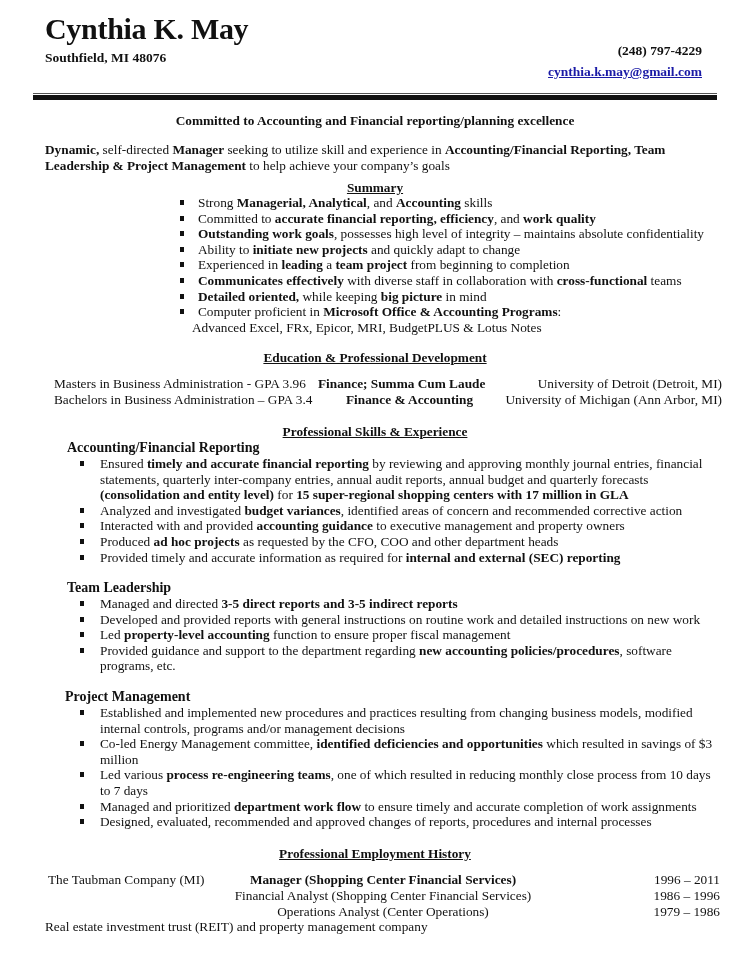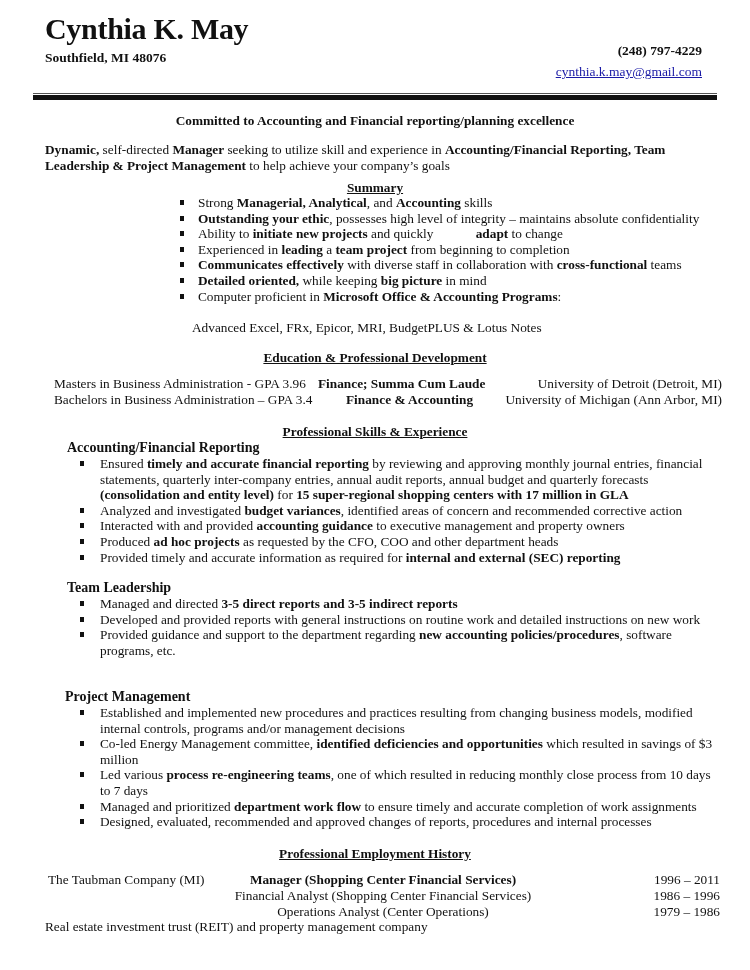--- a/index.html
+++ b/index.html
@@ -3,21 +3,21 @@
 <meta charset="utf-8">
 <style>
   html, body { margin: 0; padding: 0; background: #ffffff; }
   body { width: 750px; height: 970px; position: relative; overflow: hidden;
          font-family: "Liberation Serif", "DejaVu Serif", serif; color: #111; font-size: 13.3px; line-height: 15.6px; }
   .abs { position: absolute; }
   b, .b { font-weight: bold; }
   .name { left: 45px; top: 13px; font-size: 30px; line-height: 32px; font-weight: bold; letter-spacing: -0.3px; }
   .city { left: 45px; top: 50px; font-size: 13.5px; font-weight: bold; }
   .phone { right: 48px; top: 43px; font-size: 13.5px; font-weight: bold; text-align: right; }
-  .email { right: 48px; top: 64px; font-size: 13.5px; font-weight: normal; color: #1a1aa6; text-decoration: underline; text-align: right; }
+  .email { right: 48px; top: 64px; font-size: 13.5px; font-weight: bold; color: #1a1aa6; text-decoration: underline; text-align: right; }
   .rule { left: 33px; width: 684px; top: 95px; height: 5px; background: #111; border-top: 0; }
   .rule2 { left: 33px; width: 684px; top: 93px; height: 1px; background: #555; }
   .tagline { left: 0; width: 750px; top: 113px; text-align: center; font-weight: bold; font-size: 13.3px; }
   .intro { left: 45px; top: 142px; width: 670px; line-height: 16px; }
   .sec-title { left: 0; width: 750px; text-align: center; font-weight: bold; text-decoration: underline; }
   ul.bl { list-style: none; margin: 0; padding: 0; }
   ul.bl li { position: relative; line-height: 15.6px; }
   ul.bl li .sq { position: absolute; width: 4px; height: 5px; background: #111; top: 5px; }
   .summary-list { left: 180px; top: 195px; width: 545px; }
   .summary-list li { padding-left: 18px; }
@@ -41,22 +41,23 @@
 <a class="abs email">cynthia.k.may@gmail.com</a>
 <div class="abs rule2"></div>
 <div class="abs rule"></div>
 
 <div class="abs tagline">Committed to Accounting and Financial reporting/planning excellence</div>
 <div class="abs intro"><span style="font-weight: bold;">Dynamic,</span><span> self-directed </span><span style="font-weight: bold;">Manager</span><span> seeking to utilize skill and experience in </span><span style="font-weight: bold;">Accounting/Financial Reporting, Team Leadership &amp; Project Management</span><span> to help achieve your company’s goals</span></div>
 
 <div class="abs sec-title" style="top:180px">Summary</div>
 <ul class="abs bl summary-list">
     <li><span class="sq"></span><span>Strong </span><span style="font-weight: bold;">Managerial, Analytical</span><span>, and </span><span style="font-weight: bold;">Accounting</span><span> skills</span></li>
-    <li><span class="sq"></span><span style="font-weight: bold;">Outstanding your ethic</span><span>, possesses high level of </span><span style="font-weight: normal;">integrity</span><span> – maintains absolute confidentiality</span></li>
-    <li><span class="sq"></span><span>Ability to </span><span style="font-weight: bold;">initiate new projects</span><span> and quickly </span><span style="font-weight: bold; margin-left: 39px;">adapt</span><span> to change</span></li>
+    <li><span class="sq"></span><span>Committed to </span><span style="font-weight: bold;">accurate financial reporting, efficiency</span><span>, and </span><span style="font-weight: bold;">work quality</span></li>
+    <li><span class="sq"></span><span style="font-weight: bold;">Outstanding work goals</span><span>, possesses high level of </span><span style="font-weight: normal;">integrity</span><span> – maintains absolute confidentiality</span></li>
+    <li><span class="sq"></span><span>Ability to </span><span style="font-weight: bold;">initiate new projects</span><span> and quickly </span><span style="font-weight: normal;">adapt</span><span> to change</span></li>
     <li><span class="sq"></span><span>Experienced in </span><span style="font-weight: bold;">leading</span><span> a </span><span style="font-weight: bold;">team project</span><span> from beginning to completion</span></li>
     <li><span class="sq"></span><span style="font-weight: bold;">Communicates effectively</span><span> with diverse staff  in collaboration with </span><span style="font-weight: bold;">cross-functional</span><span> teams</span></li>
     <li><span class="sq"></span><span style="font-weight: bold;">Detailed oriented,</span><span> while keeping </span><span style="font-weight: bold;">big picture</span><span> in mind</span></li>
     <li><span class="sq"></span><span>Computer proficient in </span><span style="font-weight: bold;">Microsoft Office &amp; Accounting Programs</span><span>:</span></li>
   </ul>
 <div class="abs summary-extra">Advanced Excel, FRx, Epicor, MRI, BudgetPLUS &amp; Lotus Notes</div>
 
 <div class="abs sec-title" style="top:350px">Education &amp; Professional Development</div>
 <div class="abs edu-row" style="top:376px">
   <span style="left:54px">Masters in Business Administration - GPA 3.96</span>
@@ -77,20 +78,21 @@
     <li><span class="sq"></span><span>Analyzed and investigated </span><span style="font-weight: bold;">budget variances</span><span>, identified areas of concern and recommended corrective action</span></li>
     <li><span class="sq"></span><span>Interacted with and provided </span><span style="font-weight: bold;">accounting guidance</span><span> to executive management and property owners</span></li>
     <li><span class="sq"></span><span>Produced </span><span style="font-weight: bold;">ad hoc projects</span><span> as requested by the CFO, COO and other department heads</span></li>
     <li><span class="sq"></span><span>Provided timely and accurate information as required for </span><span style="font-weight: bold;">internal and external (SEC) reporting</span></li>
   </ul>
 
 <div class="abs sub-head" style="left:67px; top:580px">Team Leadership</div>
 <ul class="abs bl skill-list" style="top:596px">
     <li><span class="sq"></span><span>Managed and directed </span><span style="font-weight: bold;">3-5 direct reports and 3-5 indirect reports</span></li>
     <li><span class="sq"></span><span>Developed and provided reports with general instructions on routine work and detailed instructions on new work</span></li>
+    <li><span class="sq"></span><span>Led </span><span style="font-weight: bold;">property-level accounting</span><span> function to ensure proper fiscal management</span></li>
     <li><span class="sq"></span><span>Provided guidance and support to the department regarding </span><span style="font-weight: bold;">new accounting policies/procedures</span><span>, software programs, etc.</span></li>
   </ul>
 
 <div class="abs sub-head" style="left:65px; top:689px">Project Management</div>
 <ul class="abs bl skill-list" style="top:705px">
     <li><span class="sq"></span><span>Established and implemented new procedures and practices resulting from changing business models, modified internal controls, programs and/or management decisions</span></li>
     <li><span class="sq"></span><span>Co-led Energy Management committee, </span><span style="font-weight: bold;">identified deficiencies and opportunities</span><span> which resulted in savings of $3 million</span></li>
     <li><span class="sq"></span><span>Led various </span><span style="font-weight: bold;">process re-engineering teams</span><span>, one of which resulted in reducing monthly close process from 10 days to 7 days</span></li>
     <li><span class="sq"></span><span>Managed and prioritized </span><span style="font-weight: bold;">department work flow</span><span> to ensure timely and accurate completion of work assignments</span></li>
     <li><span class="sq"></span><span>Designed, evaluated, recommended and approved changes of reports, procedures and internal processes</span></li>

